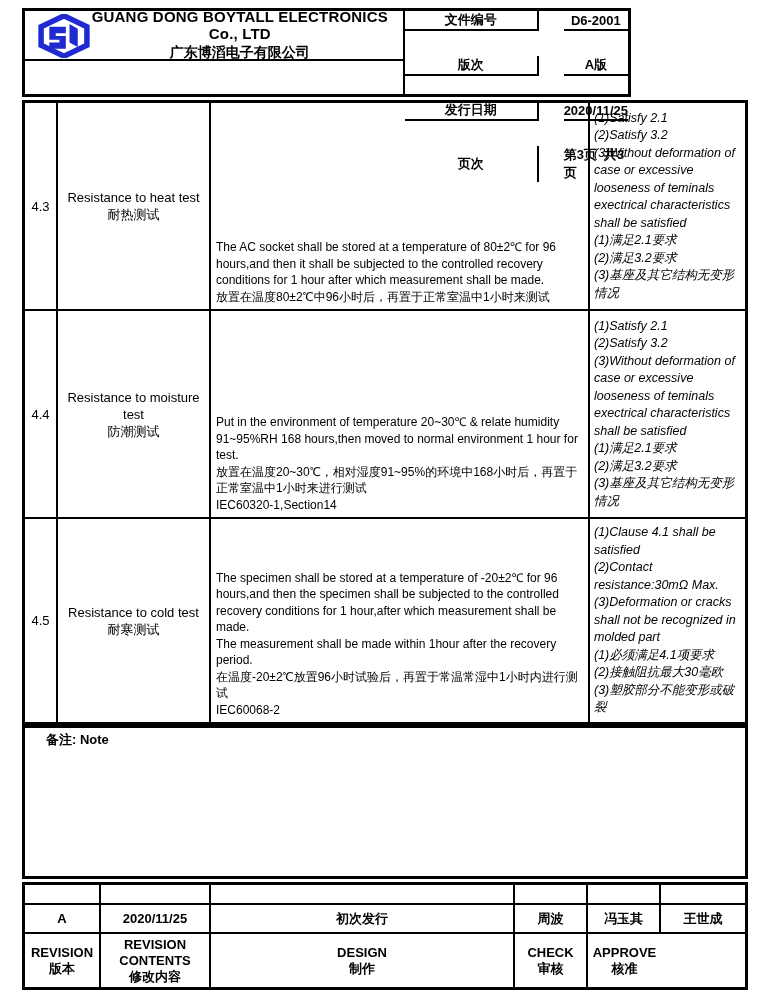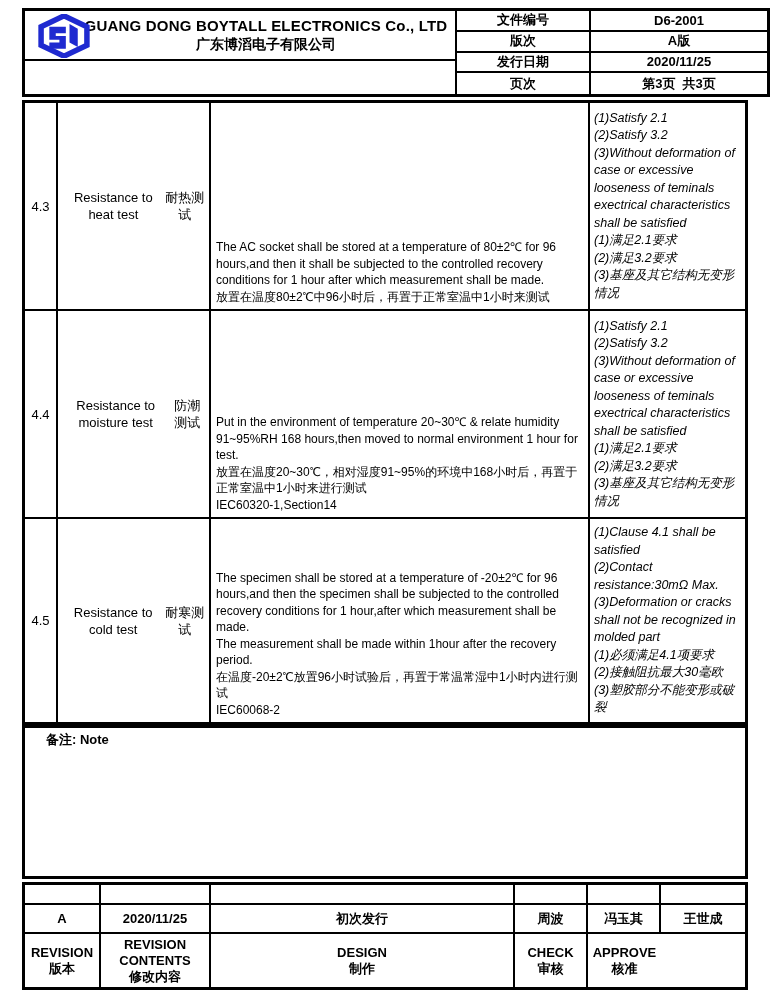--- a/index.html
+++ b/index.html
@@ -1,44 +1,44 @@
 <!DOCTYPE html>
 <html><head>
 <meta charset="utf-8">
 <style>
   * { margin:0; padding:0; box-sizing:border-box; }
   html,body { background:#ffffff; }
   body { font-family:"Liberation Sans", sans-serif; color:#000; }
   .page { position:relative; width:770px; height:1002px; background:#fff; overflow:hidden; }
 
   
-  .header-block { position:absolute; left:22px; top:8px; width:748px; height:89px; display:flex; border:3px solid #000; }
+  .header-block { position:absolute; left:22px; top:8px; width:609px; height:89px; display:flex; border:3px solid #000; }
   .header-left { width:432px; border-right:2px solid #000; display:flex; flex-direction:column; }
   .company-row { position:relative; height:50px; border-bottom:2px solid #000; display:flex; align-items:center; justify-content:center; }
   .logo-wrap { position:absolute; left:10px; top:3px; width:58px; height:44px; }
   .company-text { text-align:center; padding-left:52px; }
   .company-en { font-size:15px; font-weight:bold; letter-spacing:.2px; }
   .company-zh { font-size:14px; font-weight:bold; margin-top:2px; }
   .spec-row { flex:1; display:flex; flex-direction:column; align-items:center; justify-content:center; }
   .spec-en { font-size:13.5px; font-weight:bold; }
   .spec-zh { font-size:13px; font-weight:bold; margin-top:1px; }
-  .doc-info { flex:1; display:grid; grid-template-columns:134px 1fr; grid-auto-rows:1fr; }
+  .doc-info { flex:1; display:grid; grid-template-columns:134px 1fr; grid-auto-rows:1fr;gap:25px; }
   .doc-info .cell { border-bottom:2px solid #000; display:flex; align-items:center; justify-content:center; font-size:13px; font-weight:bold; white-space:pre-wrap; }
   .doc-info .cell.lbl { border-right:2px solid #000; }
   .doc-info .cell.r4 { border-bottom:none; }
 
   
   .main-table { position:absolute; left:22px; top:100px; width:726px; height:625px; border:3px solid #000; display:flex; flex-direction:column; }
   .spec-row-item { display:grid; grid-template-columns:33px 153px 379px 1fr; border-bottom:2px solid #000; }
   .spec-row-item:last-child { border-bottom:none; }
   .spec-row-item > div { border-right:2px solid #000; }
   .spec-row-item > div:last-child { border-right:none; }
   .row-43 { height:208px; } .row-44 { height:208px; } .row-45 { flex:1; }
   .cell-no { display:flex; align-items:center; justify-content:center; font-size:13px; }
-  .cell-name { display:flex; flex-direction:row; align-items:center; justify-content:center; text-align:center; font-size:13px; line-height:17px; padding:0 4px; }
+  .cell-name { display:flex; flex-direction:column; align-items:center; justify-content:center; text-align:center; font-size:13px; line-height:17px; padding:0 4px; }
   .cell-desc { display:flex; align-items:flex-end; }
   .cell-desc .txt { font-size:12px; line-height:16.5px; padding:4px 5px; white-space:pre-wrap; }
   .cell-crit { display:flex; align-items:center; }
   .cell-crit .txt { font-size:12.5px; line-height:17.5px; padding:4px 4px; white-space:pre-wrap;font-style:italic; }
 
   
   .note-box { position:absolute; left:22px; top:725px; width:726px; height:154px; border:3px solid #000;padding-left:17px; }
   .note-label { font-size:13px; font-weight:bold; padding:3px 4px; }
 
   

